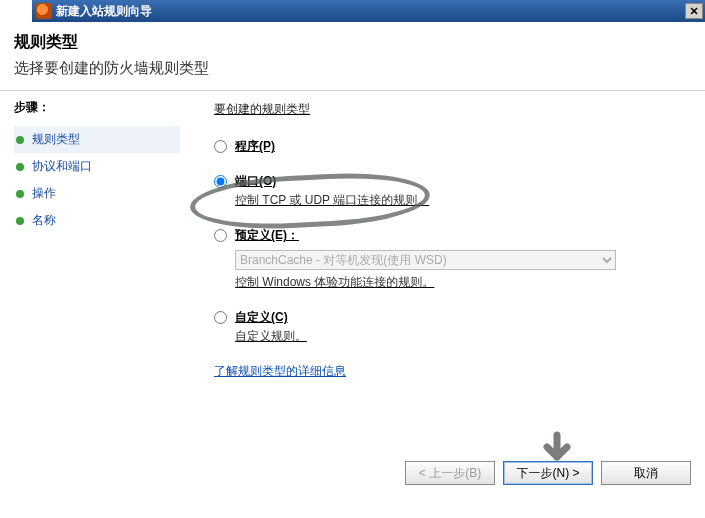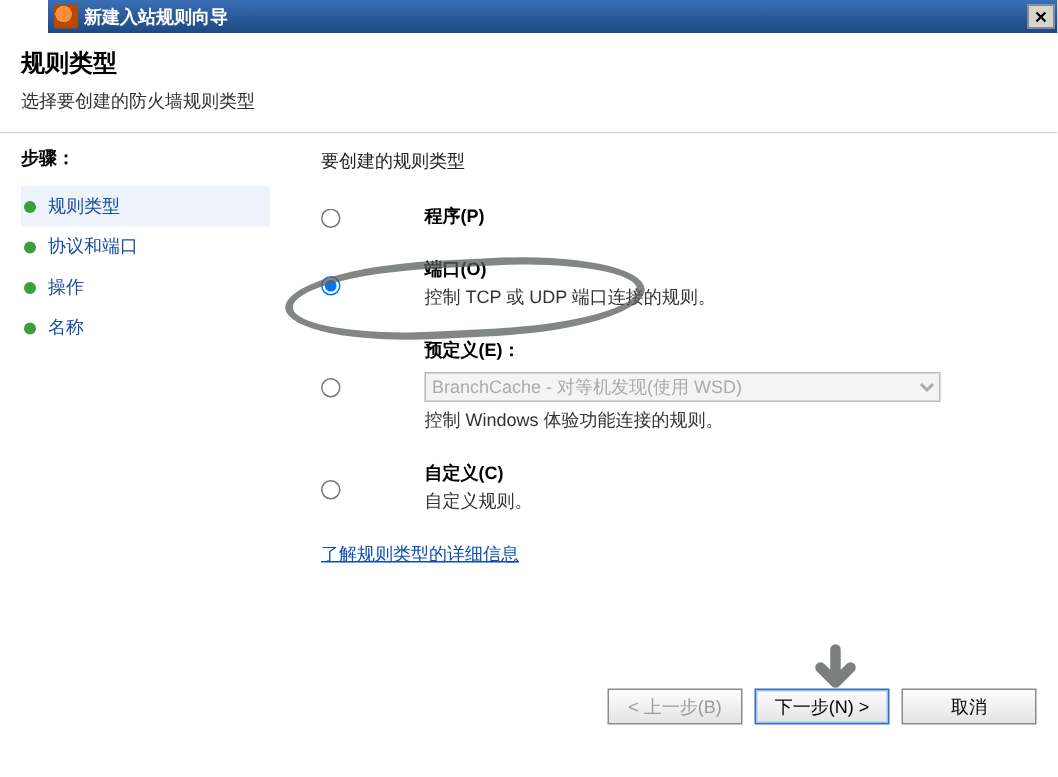--- a/index.html
+++ b/index.html
@@ -38,21 +38,21 @@
     font-size: 11px;
     font-weight: bold;
     display: flex; align-items: center; justify-content: center;
     cursor: pointer;
   }
   .header {
     background: #fff;
     padding: 10px 14px 8px 14px;
   }
   .header h1 { font-size: 16px; font-weight: bold; margin-bottom: 6px; }
-  .header .sub { font-size: 12px; color: #333; }
+  .header .sub { font-size: 15px; color: #333; }
   .hr1 { border: none; border-top: 1px solid #d0d0d0; margin: 4px 0 0 0; }
   .body {
     display: flex;
     height: 420px;
     background: #fff;
   }
   .sidebar {
     width: 186px;
     padding: 8px 6px 8px 14px;
     border-right: none;
@@ -68,37 +68,37 @@
   .step .bullet {
     width: 8px; height: 8px; border-radius: 50%;
     background: #3aa03a; margin-right: 8px;
     flex-shrink: 0;
   }
   .step.current { background: #eef3fb; }
   .main {
     flex: 1;
     padding: 10px 28px 8px 28px;
     position: relative;
+    text-decoration: underline;
   }
   .main-heading { font-size: 12px; margin-bottom: 20px; color: #222; }
   .opt {
     margin-bottom: 18px;
     display: flex;
-    align-items: center;
-    gap: 48px;
+    align-items: flex-start;
   }
   .opt input[type=radio] {
     margin-top: 2px; margin-right: 8px;
   }
   .opt .texts { flex: 1; }
   .opt .label { font-weight: bold; font-size: 12px; color: #000; }
   .opt .desc { font-size: 12px; color: #333; margin-top: 2px; }
   .dropdown {
     margin: 6px 0 4px 0;
-    width: 344px;
+    width: 381px;
   }
   .dropdown select {
     width: 100%;
     font-size: 12px;
     background: #f0f0f0;
     color: #888;
     border: 1px solid #a0a0a0;
     height: 20px;
   }
   .link {

